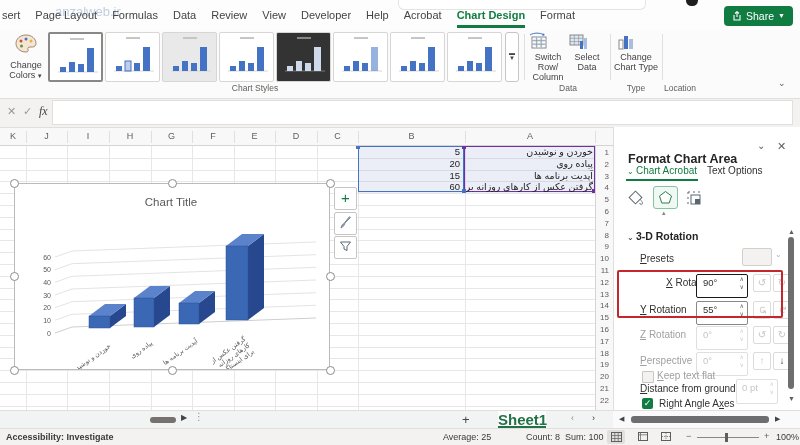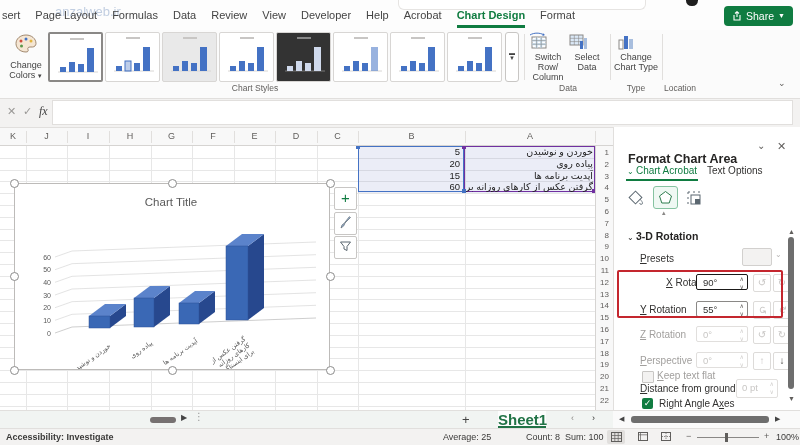--- a/index.html
+++ b/index.html
@@ -28,21 +28,21 @@
   .cellA{position:absolute;font-size:9.5px;color:#1d1d1d;text-align:right;direction:rtl;white-space:nowrap;overflow:hidden;}
   .cellB{position:absolute;font-size:9.5px;color:#1d1d1d;text-align:right;}
   
   #chartobj{position:absolute;left:14px;top:183px;width:316px;height:187px;background:#fff;border:1px solid #bdbbb9;box-sizing:border-box;}
   .handle{position:absolute;width:7px;height:7px;background:#fff;border:1px solid #8c8c8c;border-radius:50%;z-index:6;}
   .sidebtn{position:absolute;left:334px;width:21px;height:21px;background:#fff;border:1px solid #c8c6c4;border-radius:2px;text-align:center;z-index:5;}
   
   #panel{position:absolute;left:613px;top:127px;width:187px;height:283px;background:#fff;border-left:1px solid #e1dfdd;box-sizing:border-box;font-size:10px;}
   .pnl-lbl{position:absolute;font-size:10px;color:#323130;white-space:nowrap;}
   .pnl-dis{color:#a19f9d;}
-  .spinbox{position:absolute;width:52px;height:16px;border:1px solid #8a8886;border-radius:2px;background:#fff;font-size:9.5px;line-height:16px;padding-left:6px;box-sizing:border-box;}
+  .spinbox{position:absolute;width:52px;height:24px;border:1px solid #8a8886;border-radius:2px;background:#fff;font-size:9.5px;line-height:16px;padding-left:6px;box-sizing:border-box;}
   .spin{position:absolute;right:3px;top:0;font-size:6px;line-height:8px;color:#605e5c;}
   .rotbtn{position:absolute;width:16px;height:16px;border:1px solid #dddbd9;border-radius:2px;background:#fff;text-align:center;font-size:10px;line-height:15px;color:#c8c6c4;}
   
   #tabbar{position:absolute;left:0;top:410px;width:613px;height:18px;background:#f1f4f2;border-top:1px solid #e1dfdd;box-sizing:border-box;}
   #panelscroll{position:absolute;left:613px;top:410px;width:187px;height:18px;background:#fafafa;border-top:1px solid #e1dfdd;box-sizing:border-box;}
   #statusbar{position:absolute;left:0;top:428px;width:800px;height:17px;background:#f3f2f1;border-top:1px solid #e1dfdd;box-sizing:border-box;font-size:9px;color:#3b3a39;}
   svg{display:block;}
 </style>
 </head>
 <body>
@@ -443,21 +443,21 @@
         <div class="rotbtn" style="left: 139px; top: 225px;">↑</div>
         <div class="rotbtn" style="left: 159px; top: 225px; color: rgb(72, 70, 68);">↓</div>
       </div>
 
     <div class="abs" style="left:3px;top:143px;width:166px;height:48px;border:2.5px solid #c4262e;border-radius:2px;box-sizing:border-box;z-index:9;"></div>
 
     <div class="abs" style="left:28px;top:244px;width:10px;height:10px;border:1px solid #c8c6c4;background:#f3f2f1;border-radius:1px;"></div>
     <div class="pnl-lbl pnl-dis" style="left:43px;top:243px;"><u>K</u><span id="ktf-rest">eep text flat</span></div>
 
     <div class="pnl-lbl" style="left:26px;top:256px;"><u>D</u><span id="dist-rest">istance from ground</span></div>
-    <div class="abs" style="left:122px;top:252px;width:42px;height:19px;border:1px solid #e1dfdd;border-radius:2px;color:#c8c6c4;font-size:9.5px;line-height:15px;padding-left:5px;box-sizing:border-box;">
+    <div class="abs" style="left:122px;top:252px;width:42px;height:25px;border:1px solid #e1dfdd;border-radius:2px;color:#c8c6c4;font-size:9.5px;line-height:15px;padding-left:5px;box-sizing:border-box;">
       <span>0 pt</span>
       <span class="spin" style="color:#d2d0ce;">∧<br>∨</span>
     </div>
 
     <div class="abs" style="left:28px;top:271px;width:11px;height:11px;background:#107C41;border-radius:2px;color:#fff;font-size:9px;line-height:11px;text-align:center;">✓</div>
     <div class="pnl-lbl" style="left:45px;top:271px;" id="raa-label">Right Angle A<u>x</u>es</div>
 
     <div class="abs" style="left:174px;top:101px;font-size:7px;color:#605e5c;">▲</div>
     <div class="abs" style="left:174px;top:110px;width:6px;height:152px;background:#6e6e6e;border-radius:3px;"></div>
     <div class="abs" style="left:174px;top:268px;font-size:7px;color:#605e5c;">▼</div>

